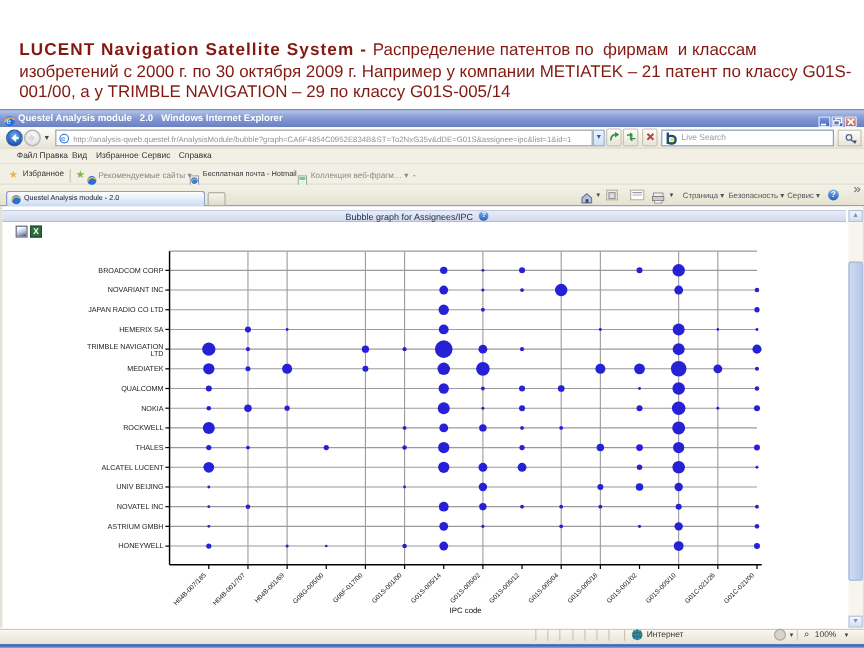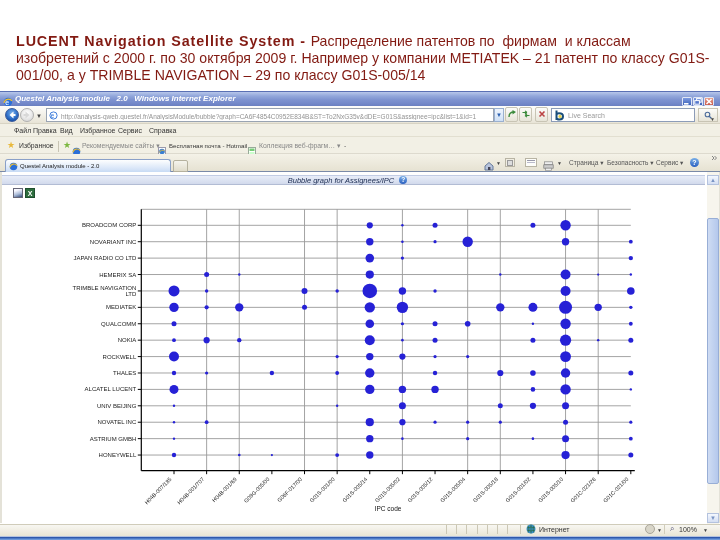--- a/index.html
+++ b/index.html
@@ -6,21 +6,21 @@
   body{width:720px;height:540px;position:relative;overflow:hidden;background:#fff;
        font-family:"Liberation Sans",sans-serif;}
   .abs{position:absolute;}
   
   #heading{left:16px;top:33px;width:706px;font-size:14.1px;line-height:17px;color:#821a12;}
   #heading b{font-weight:bold;font-size:14.3px;letter-spacing:0.9px;}
   
   #titlebar{left:0;top:91px;width:720px;height:15px;
     background:linear-gradient(#b7c6ea 0%,#91a6da 30%,#7e93d0 55%,#7489ca 80%,#6a7fc0 100%);
     border-top:1px solid #5a70b4;box-sizing:border-box;}
-  #titletext{left:15px;top:94px;font-size:8px;font-weight:bold;color:#fff;letter-spacing:0px;font-style:italic;}
+  #titletext{left:15px;top:94px;font-size:8px;font-weight:bold;color:#fff;letter-spacing:0px;}
   .winbtn{top:97px;width:10px;height:9px;border:1px solid #dfe6f5;border-radius:1px;box-sizing:border-box;
      background:linear-gradient(#7d9be0,#3d62b9);color:#fff;font-size:7px;line-height:7px;text-align:center;}
   
   #addrrow{left:0;top:106px;width:720px;height:18px;
     background:linear-gradient(#fdfdfb 0%,#f3f1e9 50%,#e8e4d6 100%);
     border-bottom:1px solid #d8d4c4;box-sizing:border-box;}
   #backbtn{left:5px;top:108px;width:14px;height:14px;border-radius:50%;
     background:radial-gradient(circle at 50% 35%,#7fb2e8 0%,#3a7bd0 45%,#1b55b0 75%,#123f87 100%);
     border:1px solid #3a5a9a;box-sizing:border-box;}
   #fwdbtn{left:20px;top:108px;width:14px;height:14px;border-radius:50%;
@@ -191,21 +191,21 @@
   <div class="abs" style="left:557px;top:160px;font-size:5px;color:#444;">▼</div>
   <div class="cmdtext abs" style="left:569px;">Страница ▾</div>
   <div class="cmdtext abs" style="left:607px;">Безопасность ▾</div>
   <div class="cmdtext abs" style="left:656px;">Сервис ▾</div>
   <div class="abs" style="left:690px;top:158px;width:9px;height:9px;border-radius:50%;background:linear-gradient(#7ab0e8,#2a5fc0);color:#fff;font-size:7px;font-weight:bold;text-align:center;line-height:9px;">?</div>
   <svg class="abs" style="left:711px;top:155px;" width="7" height="6" viewBox="0 0 7 6">
     <path d="M1 1 L3 3 L1 5 M3.5 1 L5.5 3 L3.5 5" stroke="#777" stroke-width="0.9" fill="none"></path>
   </svg>
 
   <div id="content" class="abs"></div>
-  <div id="chartheader" class="abs"><span style="position:relative;font-style:italic;">Bubble graph for Assignees/IPC</span><span style="display:inline-block;vertical-align:middle;margin-left:5px;margin-top:-1px;width:8px;height:8px;border-radius:50%;background:linear-gradient(#7ab0e8,#2a5fc0);color:#fff;font-size:6.5px;line-height:8px;font-weight:bold;">?</span></div>
+  <div id="chartheader" class="abs"><span style="position:relative;">Bubble graph for Assignees/IPC</span><span style="display:inline-block;vertical-align:middle;margin-left:5px;margin-top:-1px;width:8px;height:8px;border-radius:50%;background:linear-gradient(#7ab0e8,#2a5fc0);color:#fff;font-size:6.5px;line-height:8px;font-weight:bold;">?</span></div>
 
   <div class="abs" style="left:13px;top:188px;width:10px;height:10px;background:linear-gradient(160deg,#f8f8ff 20%,#aabbd8 60%,#334a77 100%);border:1px solid #667;box-sizing:border-box;"></div>
   <div class="abs" style="left:25px;top:188px;width:10px;height:10px;background:#2e6e3e;border:1px solid #1e4e2e;box-sizing:border-box;color:#fff;font-size:7px;line-height:9px;text-align:center;font-weight:bold;">X</div>
 
   <svg id="chart" class="abs" style="left:0;top:169px;" width="706" height="354" viewBox="0 0 706 354">
     <line x1="141.3" y1="40.30000000000001" x2="630.8" y2="40.30000000000001" stroke="#9a9a9a" stroke-width="0.9"></line>
     <line x1="141.3" y1="56.30000000000001" x2="630.8" y2="56.30000000000001" stroke="#9a9a9a" stroke-width="0.9"></line>
     <line x1="141.3" y1="72.71000000000001" x2="630.8" y2="72.71000000000001" stroke="#9a9a9a" stroke-width="0.9"></line>
     <line x1="141.3" y1="89.12" x2="630.8" y2="89.12" stroke="#9a9a9a" stroke-width="0.9"></line>
     <line x1="141.3" y1="105.53000000000002" x2="630.8" y2="105.53000000000002" stroke="#9a9a9a" stroke-width="0.9"></line>

